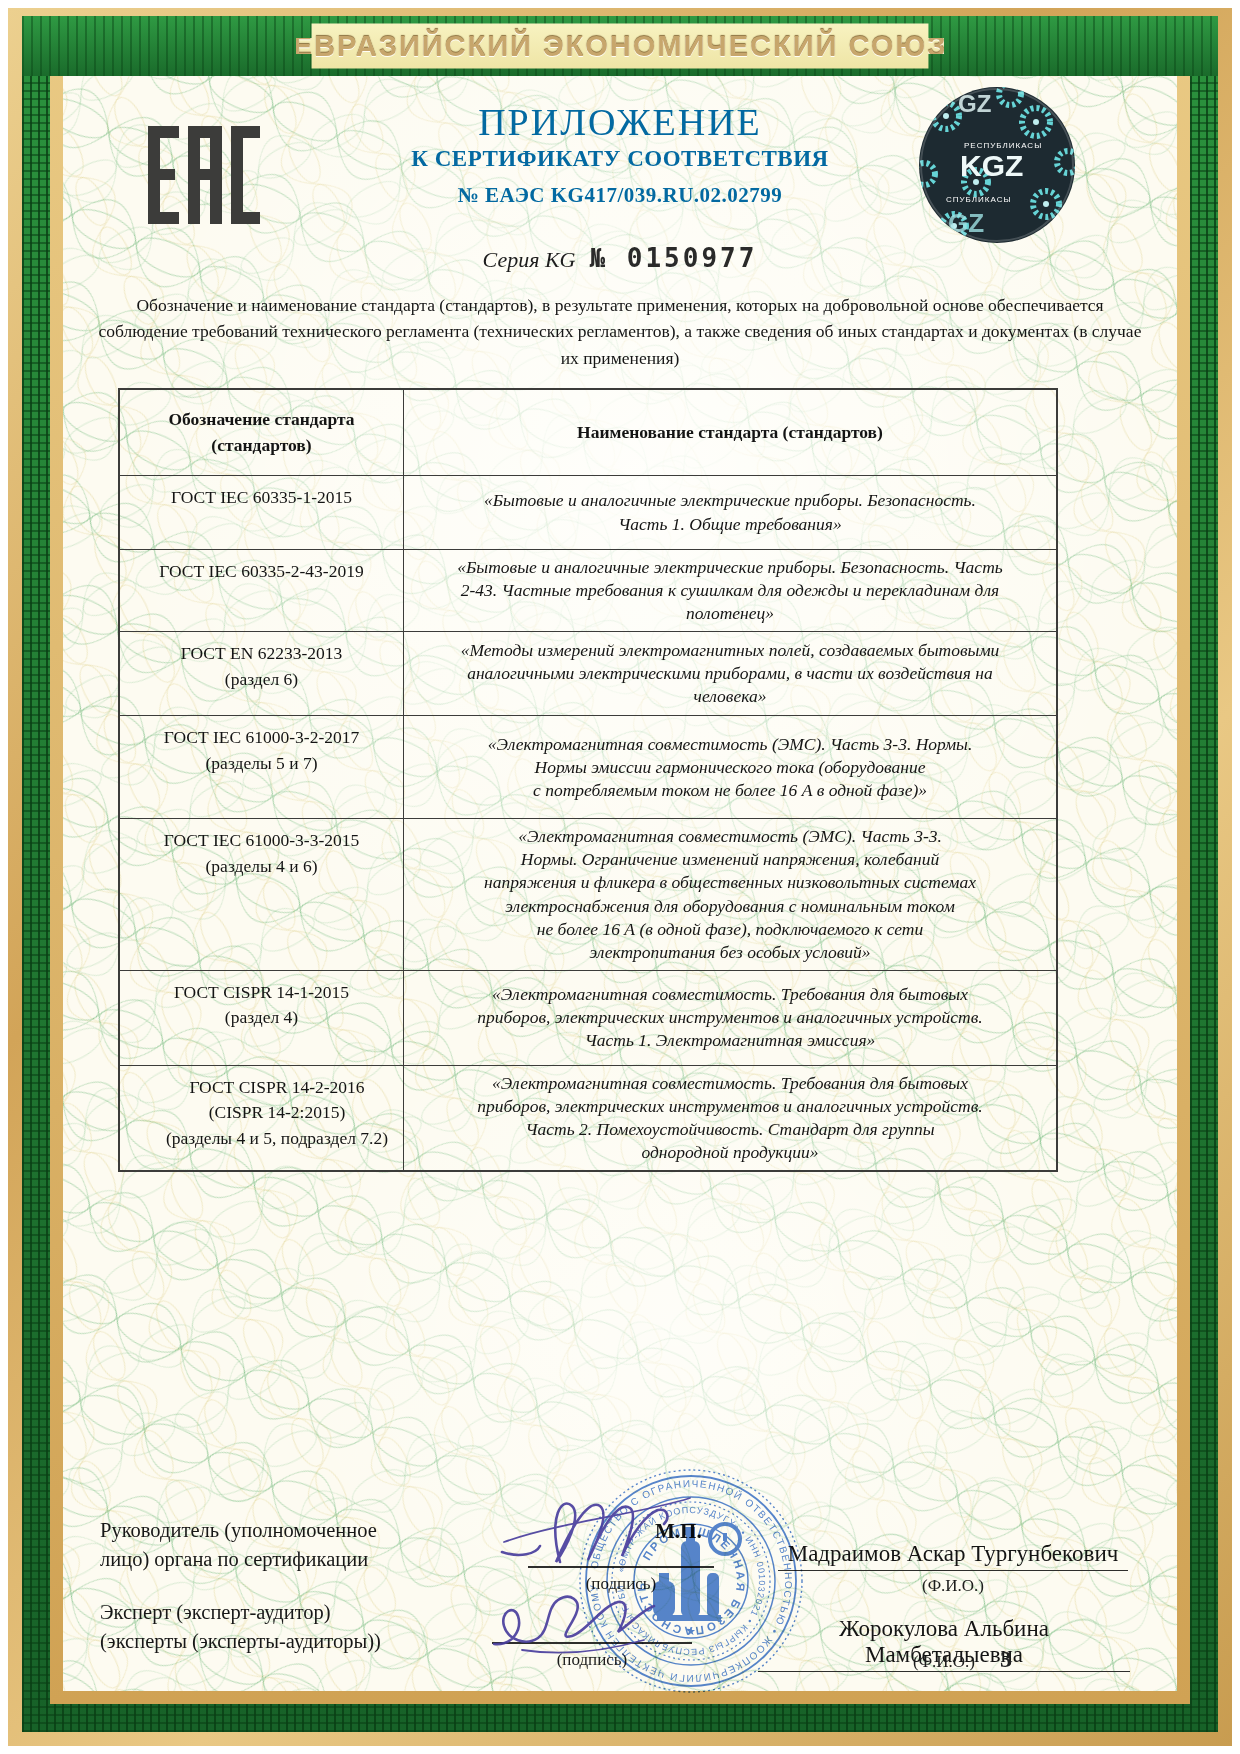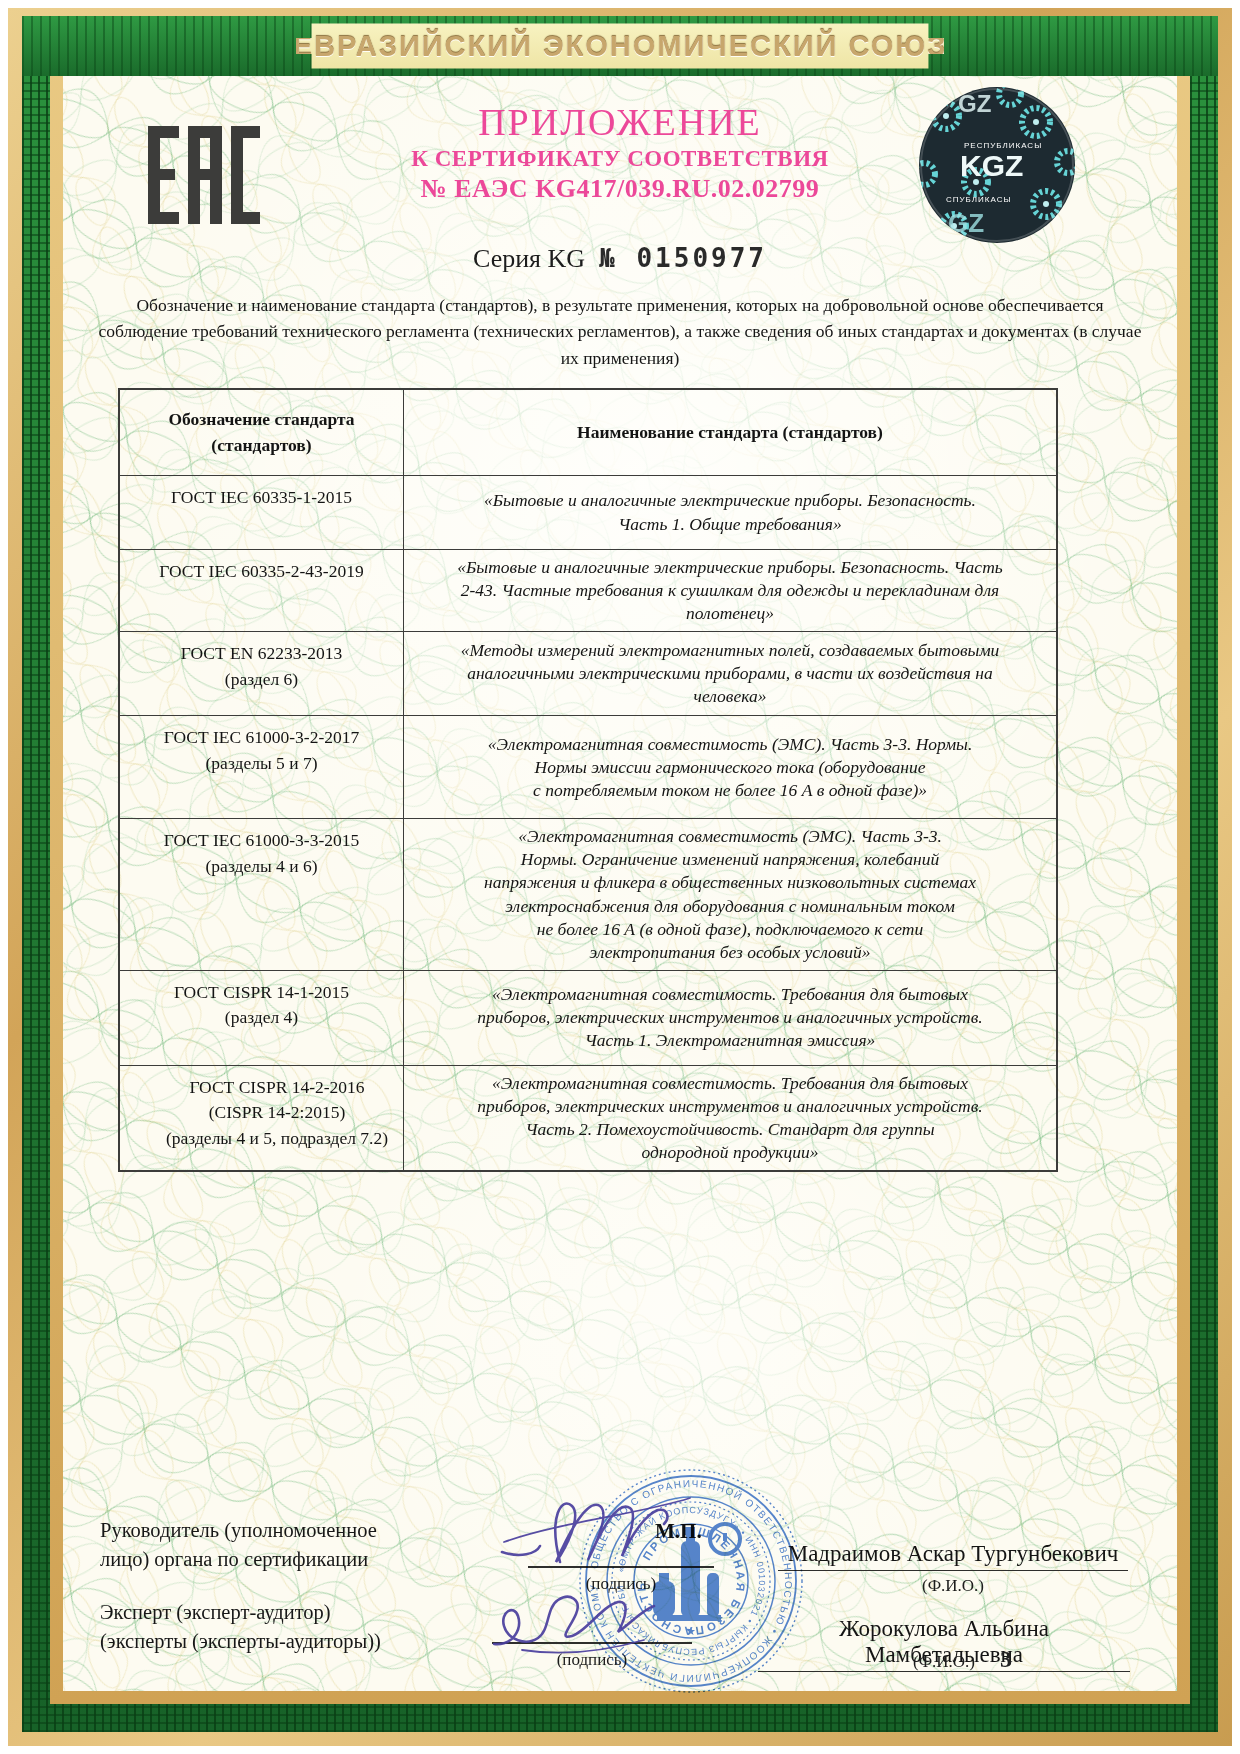--- a/index.html
+++ b/index.html
@@ -32,27 +32,27 @@
     box-shadow: inset 0 0 0 2px #bb9а55, inset 0 0 0 2px #bb9955;
     clip-path:polygon(0 34%,2.4% 34%,2.4% 5%,97.6% 5%,97.6% 34%,100% 34%,100% 66%,97.6% 66%,97.6% 95%,2.4% 95%,2.4% 66%,0 66%);
     display:flex; align-items:center; justify-content:center; }
   .plaque span { font-family:"Liberation Sans", sans-serif; font-weight:700; font-size:29px; letter-spacing:2px;
     color:#c7a66c; text-shadow:0 1px 0 rgba(255,255,250,.95), 0 -1px 1px rgba(122,92,42,.85); white-space:nowrap; }
 
   
   .eac-logo { position:absolute; left:148px; top:126px; z-index:4; }
   .hologram { position:absolute; left:918px; top:86px; z-index:4; }
 
-  .title-block { position:absolute; left:240px; width:760px; top:102px; text-align:center; z-index:4; color:#ec4899; }
+  .title-block { position:absolute; left:240px; width:760px; top:102px; text-align:center; z-index:4; color:#0369a1; }
   .title-l1 { font-size:38px; letter-spacing:2px; line-height:1.1; }
   .title-l2 { font-size:23px; font-weight:700; margin-top:2px; letter-spacing:.5px; }
-  .title-l3 { font-size:26px; font-weight:700; margin-top:2px; letter-spacing:.5px; }
+  .title-l3 { font-size:21px; font-weight:700; margin-top:11px; letter-spacing:.5px; }
 
   .series { position:absolute; left:0; width:1240px; top:243px; text-align:center; z-index:4; color:#1d1d1d; }
-  .series .lbl { font-size:26px; }
+  .series .lbl { font-size:22px;font-style:italic; }
   .series .num { font-family:"DejaVu Sans Mono", monospace; font-weight:700; font-size:26px; letter-spacing:3px; margin-left:14px; color:#2a2a2a; }
 
   .intro { position:absolute; left:92px; width:1056px; top:292px; z-index:4;
     text-align:center; font-size:17.5px; line-height:1.5; color:#151515; }
 
   
   .tbl { position:absolute; left:118px; top:388px; width:940px; z-index:4;
     display:grid; grid-template-columns:284px 1fr;
     grid-template-rows:86px minmax(74px,auto) minmax(72px,auto) minmax(84px,auto) minmax(103px,auto) minmax(137px,auto) minmax(95px,auto) minmax(102px,auto);
     border:2px solid #3c3c3a; color:#141414; }

